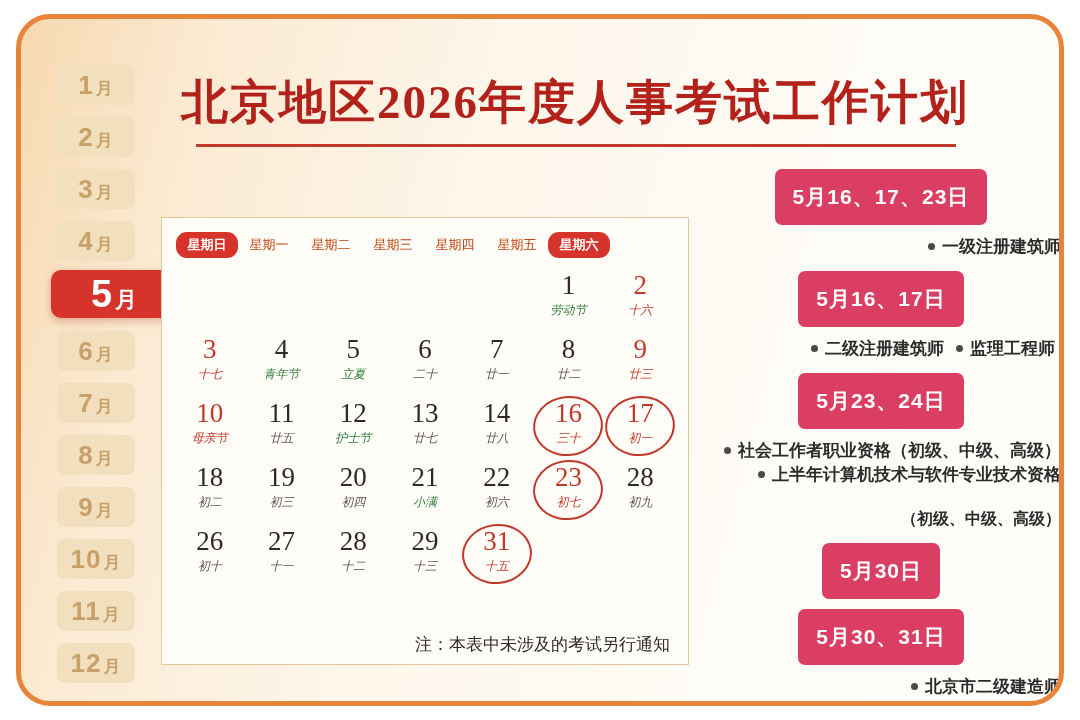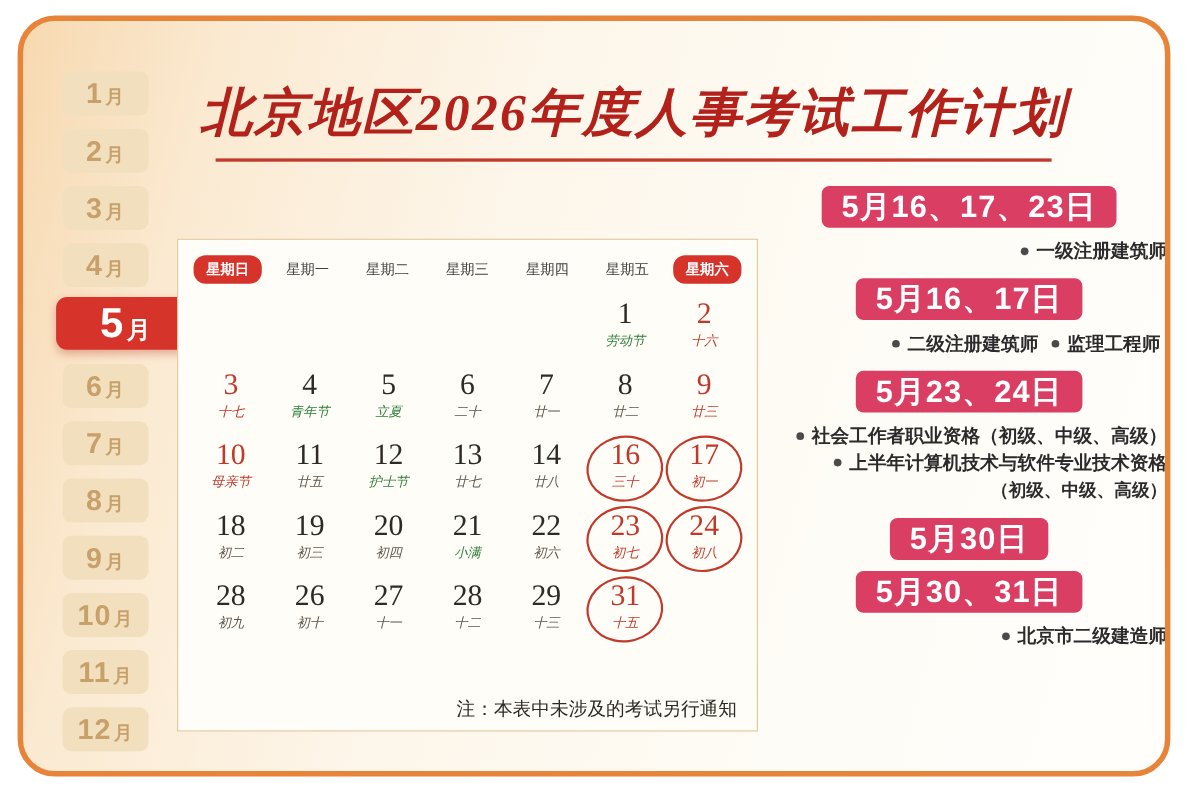--- a/index.html
+++ b/index.html
@@ -55,22 +55,20 @@
     border-radius: 10px;
   }
   .month-tab.active .m-num { font-size: 38px; font-weight: bold; }
   .month-tab.active .m-cn { font-size: 22px; margin-top: 12px; }
 
   
   .title-wrap {
     position: absolute;
     left: 160px; top: 52px;
     width: 790px;
-    text-align: center;
-    font-style: italic;
   }
   .title {
     font-family: "Liberation Serif", serif;
     font-size: 47px;
     font-weight: bold;
     color: #B3211B;
     letter-spacing: 2px;
     white-space: nowrap;
   }
   .title-rule {
@@ -84,27 +82,26 @@
   .calendar {
     position: absolute;
     left: 140px; top: 198px;
     width: 528px; height: 448px;
     background: #FFFDF7;
     border: 1px solid #E2C79A;
   }
   .weekdays {
     display: flex;
     padding: 14px 14px 2px 14px;
-    justify-content: space-between;
   }
   .wd {
     width: 62px;
     text-align: center;
     font-size: 13px;
-    color: #404040;
+    color: #c2410c;
     padding: 4px 0;
     border-radius: 11px;
   }
   .wd.red {
     background: #D6332B;
     color: #ffffff;
     font-weight: bold;
   }
   .grid {
     display: grid;
@@ -156,24 +153,24 @@
   
   .right {
     position: absolute;
     left: 680px; top: 150px;
     width: 360px;
   }
   .pill {
     margin: 0 auto 10px;
     background: #DB3E63;
     color: #ffffff;
-    font-size: 28px;
+    font-size: 21px;
     font-weight: bold;
     text-align: center;
-    padding: 0 18px;
+    padding: 14px 18px;
     border-radius: 7px;
     width: fit-content;
     letter-spacing: 1px;
   }
   .entry {
     text-align: right;
     font-size: 17px;
     color: #2b2b2b;
     font-weight: bold;
     margin: 0 0 12px 0;
@@ -184,21 +181,21 @@
     width: 7px; height: 7px;
     border-radius: 50%;
     background: #4a4a4a;
     margin: 0 7px 3px 0;
     vertical-align: middle;
   }
   .entry .sub {
     display: block;
     font-weight: bold;
     font-size: 16px;
-    margin-top: 2px;
+    margin-top: 20px;
   }
   .entry.two-col span.item { display: inline-block; margin: 0 6px; }
 </style>
 </head>
 <body>
 
 <div id="root">
   <div class="card">
 
     <div class="months" id="months">
@@ -368,24 +365,20 @@
             <div class="d">21</div>
             <div class="l">小满</div>
           </div>
           <div class="cell">
             <div class="d">22</div>
             <div class="l">初六</div>
           </div>
           <div class="cell wk marked">
             <div class="d">23</div>
             <div class="l">初七</div>
-          </div>
-          <div class="cell wk marked">
-            <div class="d">24</div>
-            <div class="l">初八</div>
           </div>
           <div class="cell">
             <div class="d">28</div>
             <div class="l">初九</div>
           </div>
           <div class="cell">
             <div class="d">26</div>
             <div class="l">初十</div>
           </div>
           <div class="cell">

